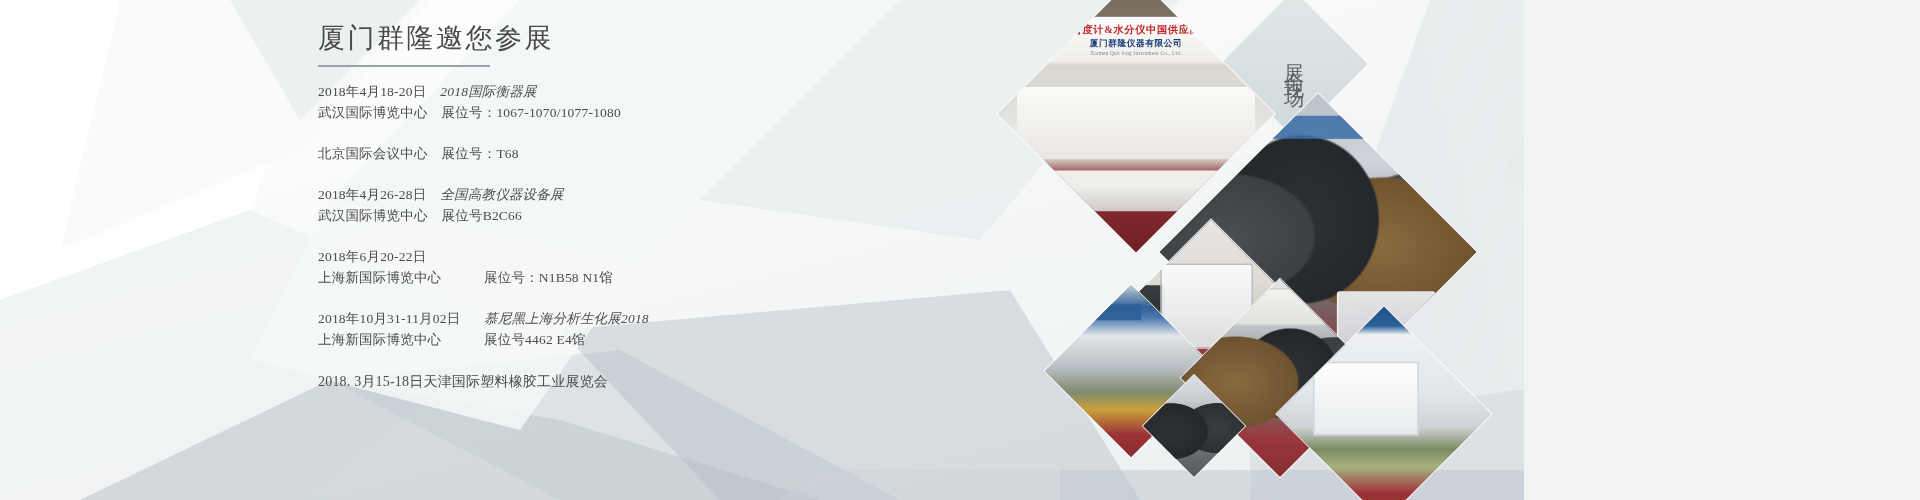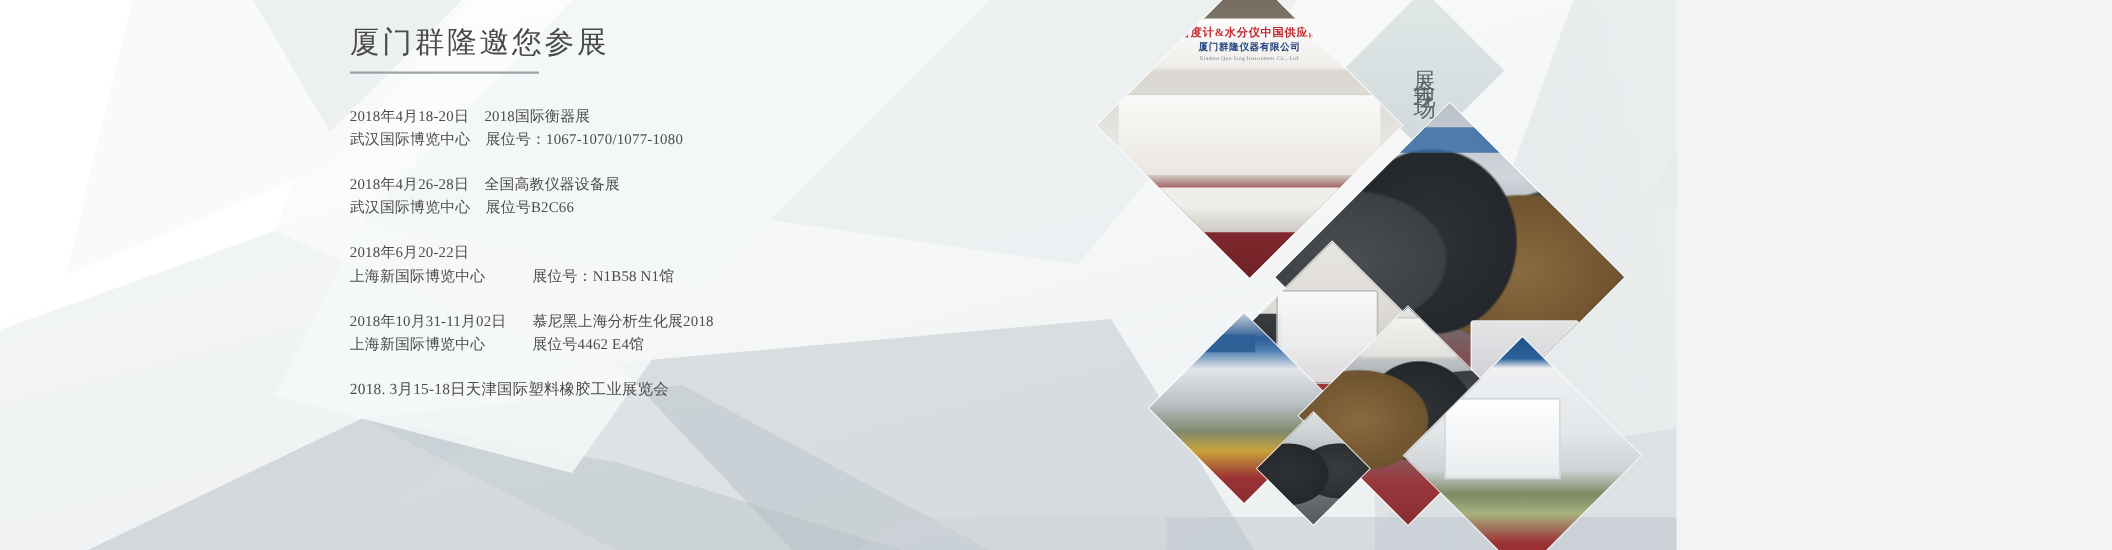--- a/index.html
+++ b/index.html
@@ -35,34 +35,34 @@
     font-weight:400;
     line-height:1.25;
     padding-bottom:7px;
     white-space:nowrap;
   }
   .headline-rule {
     width:172px; height:2px;
     background:#9aa3a6;
     margin-top:2px;
   }
-  .events { margin-top:28px; }
+  .events { margin-top:14px; }
   .event { margin-bottom:20px; white-space:nowrap; }
   .event:last-child { margin-bottom:0; }
   .ev-line {
     font-size:13.5px;
     color:#4c4c4c;
     line-height:21px;
     letter-spacing:.2px;
     display:flex;
     align-items:baseline;
   }
   .ev-date   { display:inline-block; min-width:108px; }
   .ev-date.wide { min-width:152px; }
-  .ev-name   { margin-left:14px; }
+  .ev-name   { margin-left:14px;font-style:italic; }
   .ev-venue  { display:inline-block; min-width:108px; }
   .ev-venue.wide { min-width:152px; }
   .ev-booth  { margin-left:14px; }
   
   .event.last .ev-line { font-size:14px; line-height:23px; }
   .event.last .ev-single { letter-spacing:.2px; }
   .event.last .ev-venue { min-width:186px; font-size:16px; letter-spacing:1px; }
   .event.last .ev-booth { font-size:15px; }
 
   
@@ -286,20 +286,24 @@
           <span class="ev-date">2018年4月18-20日</span>
           <span class="ev-name">2018国际衡器展</span>
         </div>
         <div class="ev-line">
           <span class="ev-venue">武汉国际博览中心</span>
           <span class="ev-booth">展位号：1067-1070/1077-1080</span>
         </div>
       </div>
 
       <div class="event">
+        <div class="ev-line">
+          <span class="ev-venue">北京国际会议中心</span>
+          <span class="ev-booth">展位号：T68</span>
+        </div>
       </div>
 
       <div class="event">
         <div class="ev-line">
           <span class="ev-date">2018年4月26-28日</span>
           <span class="ev-name">全国高教仪器设备展</span>
         </div>
         <div class="ev-line">
           <span class="ev-venue">武汉国际博览中心</span>
           <span class="ev-booth">展位号B2C66</span>

